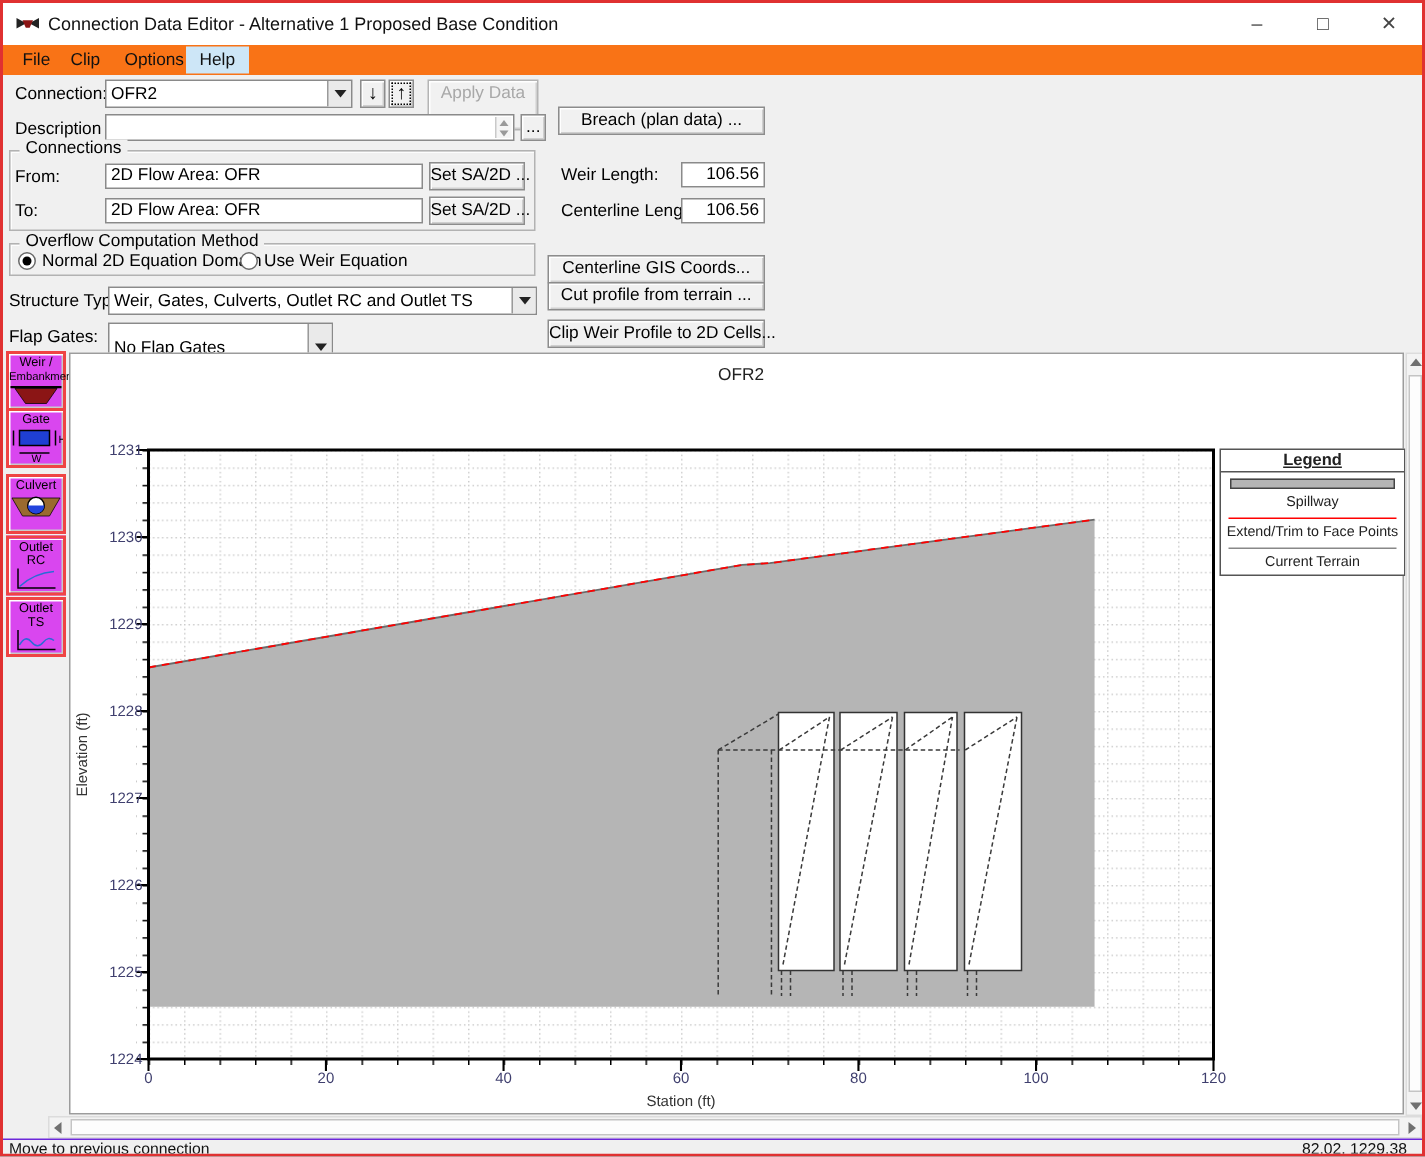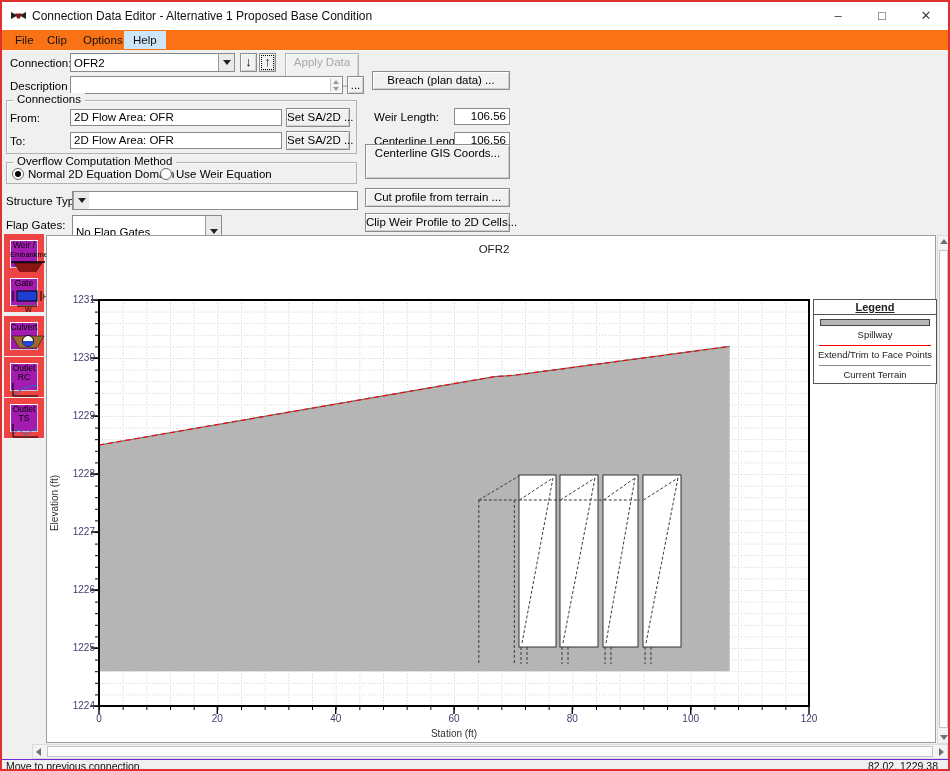--- a/index.html
+++ b/index.html
@@ -33,22 +33,22 @@
   .tri-left{width:0;height:0;border-top:4px solid transparent;border-bottom:4px solid transparent;
     border-right:5px solid #707070;}
   .tri-right{width:0;height:0;border-top:4px solid transparent;border-bottom:4px solid transparent;
     border-left:5px solid #707070;}
   .group{position:absolute;border:1px solid #b2b2b2;box-shadow:inset 1px 1px 0 #fdfdfd;}
   .group>.gtitle{position:absolute;top:-8px;left:6px;background:#f0f0f0;padding:0 4px;
     font-size:11.5px;color:#000;}
   .radio{position:absolute;width:12px;height:12px;border:1px solid #6a6a6a;border-radius:50%;background:#fff;}
   .radio.checked::after{content:"";position:absolute;left:2px;top:2px;width:6px;height:6px;
     border-radius:50%;background:#000;}
-  .sbtn{position:absolute;left:2px;width:40px;height:40px;background:#a21caf;
-    border:6px solid #ef4444;box-shadow:inset 1px 1px 0 #fff, inset -1px -1px 0 #c9c9c9;
+  .sbtn{position:absolute;left:2px;width:40px;height:40px;background:#d946ef;
+    border:2px solid #ef4444;box-shadow:inset 1px 1px 0 #fff, inset -1px -1px 0 #c9c9c9;
     font-size:8.5px;text-align:center;color:#000;padding-top:1px;line-height:9px;}
   .chartbox{position:absolute;left:44px;top:233px;width:890px;height:508px;background:#fff;
     border:1px solid #9c9c9c;}
   .legend{position:absolute;left:766px;top:63px;width:124px;background:#fff;border:1px solid #555;
     font-size:10px;color:#222;text-align:center;}
   .legend .hdr{font-weight:bold;font-size:11px;border-bottom:1px solid #555;padding:1px 0;text-decoration:underline;}
   .legend .swatch{height:7px;margin:4px 6px 2px 6px;background:#b5b5b5;border:1px solid #444;}
   .legend .entry{padding:1px 2px 3px 2px;font-size:9.5px;}
   .legend .rline{border-top:1px solid #f00;margin:2px 5px;}
   .legend .gline{border-top:1px solid #888;margin:2px 5px;}
@@ -128,24 +128,25 @@
   <div class="lbl" style="left:372px;top:133px">Centerline Length:</div>
   <div class="field" style="left:452px;top:130px;width:56px;height:17px;text-align:right">106.56</div>
 
   <div class="group" style="left:4px;top:160px;width:351px;height:22px">
     <div class="gtitle">Overflow Computation Method</div>
   </div>
   <div class="radio checked" style="left:10px;top:166px"></div>
   <div class="lbl" style="left:26px;top:166px">Normal 2D Equation Domain</div>
   <div class="radio" style="left:158px;top:166px"></div>
   <div class="lbl" style="left:174px;top:166px">Use Weir Equation</div>
-  <div class="btn" style="left:363px;top:142px;width:145px;height:35px">Centerline GIS Coords...</div>
+  <div class="btn" style="left:363px;top:168px;width:145px;height:19px">Centerline GIS Coords...</div>
 
   <div class="lbl" style="left:4px;top:193px">Structure Type:</div>
   <div class="combo" style="left:70px;top:189px;width:286px;height:19px">
+    <div class="txt">Weir, Gates, Culverts, Outlet RC and Outlet TS</div>
     <div class="dd">
         <div class="tri-down"></div>
       </div>
   </div>
   <div class="btn" style="left:363px;top:186px;width:145px;height:19px">Cut profile from terrain ...</div>
 
   <div class="lbl" style="left:4px;top:217px">Flap Gates:</div>
   <div class="combo" style="left:70px;top:213px;width:150px;height:33px">
     <div class="txt">No Flap Gates</div>
     <div class="dd">

